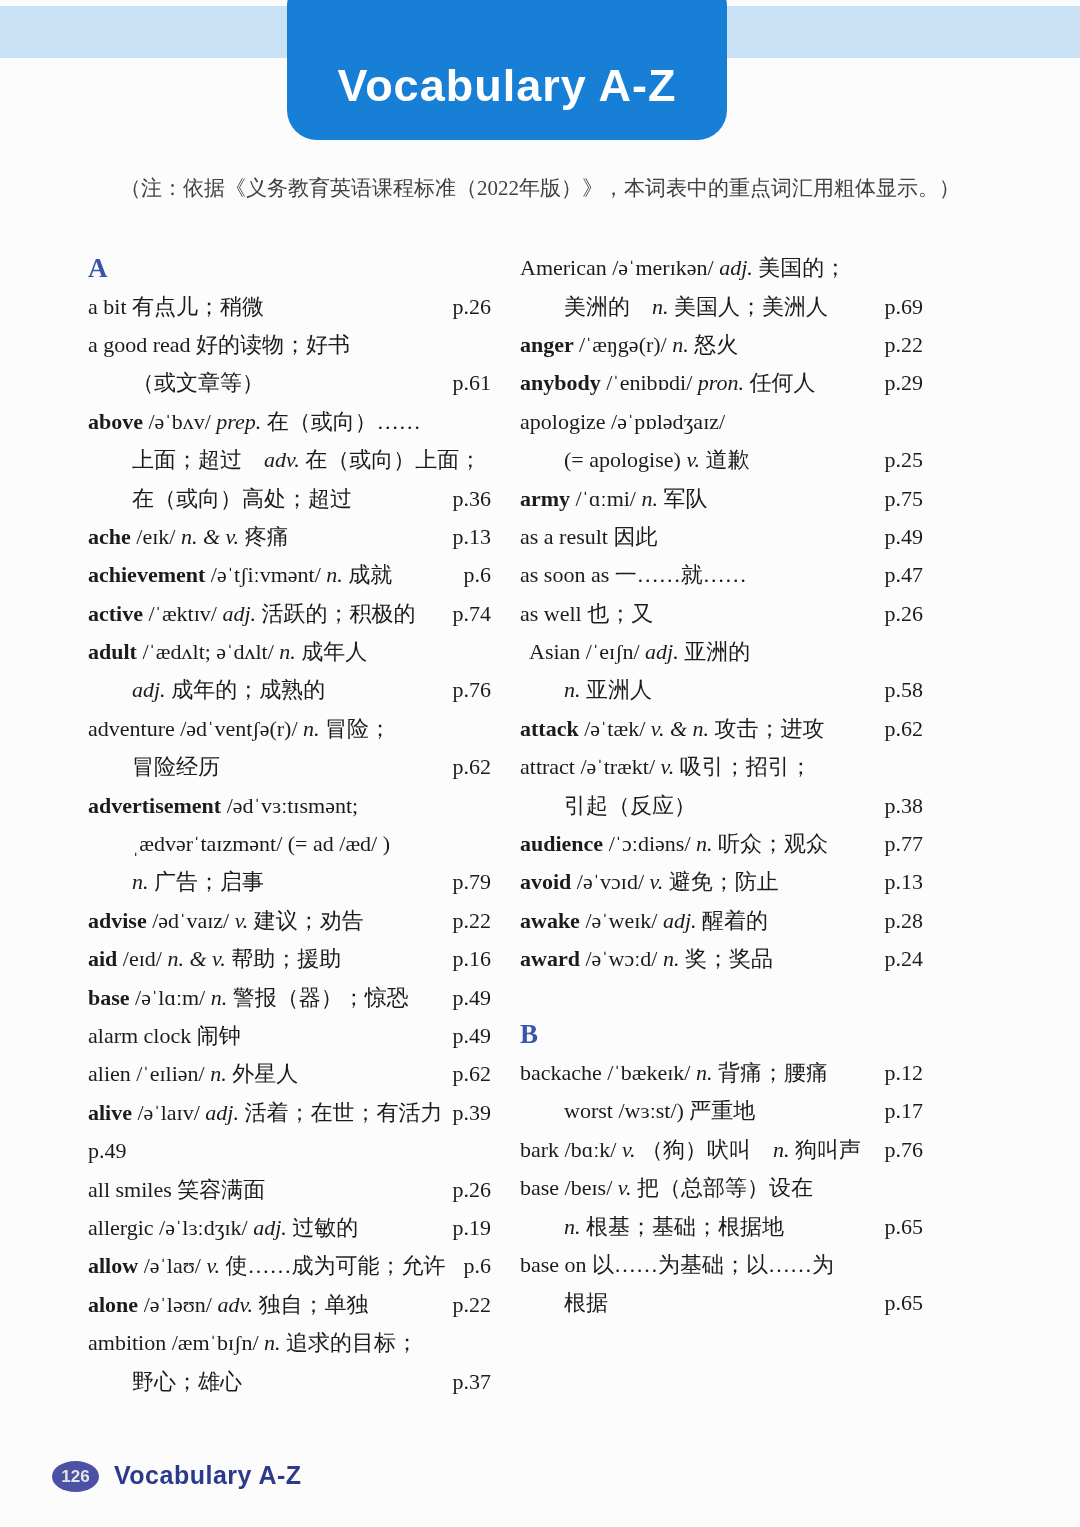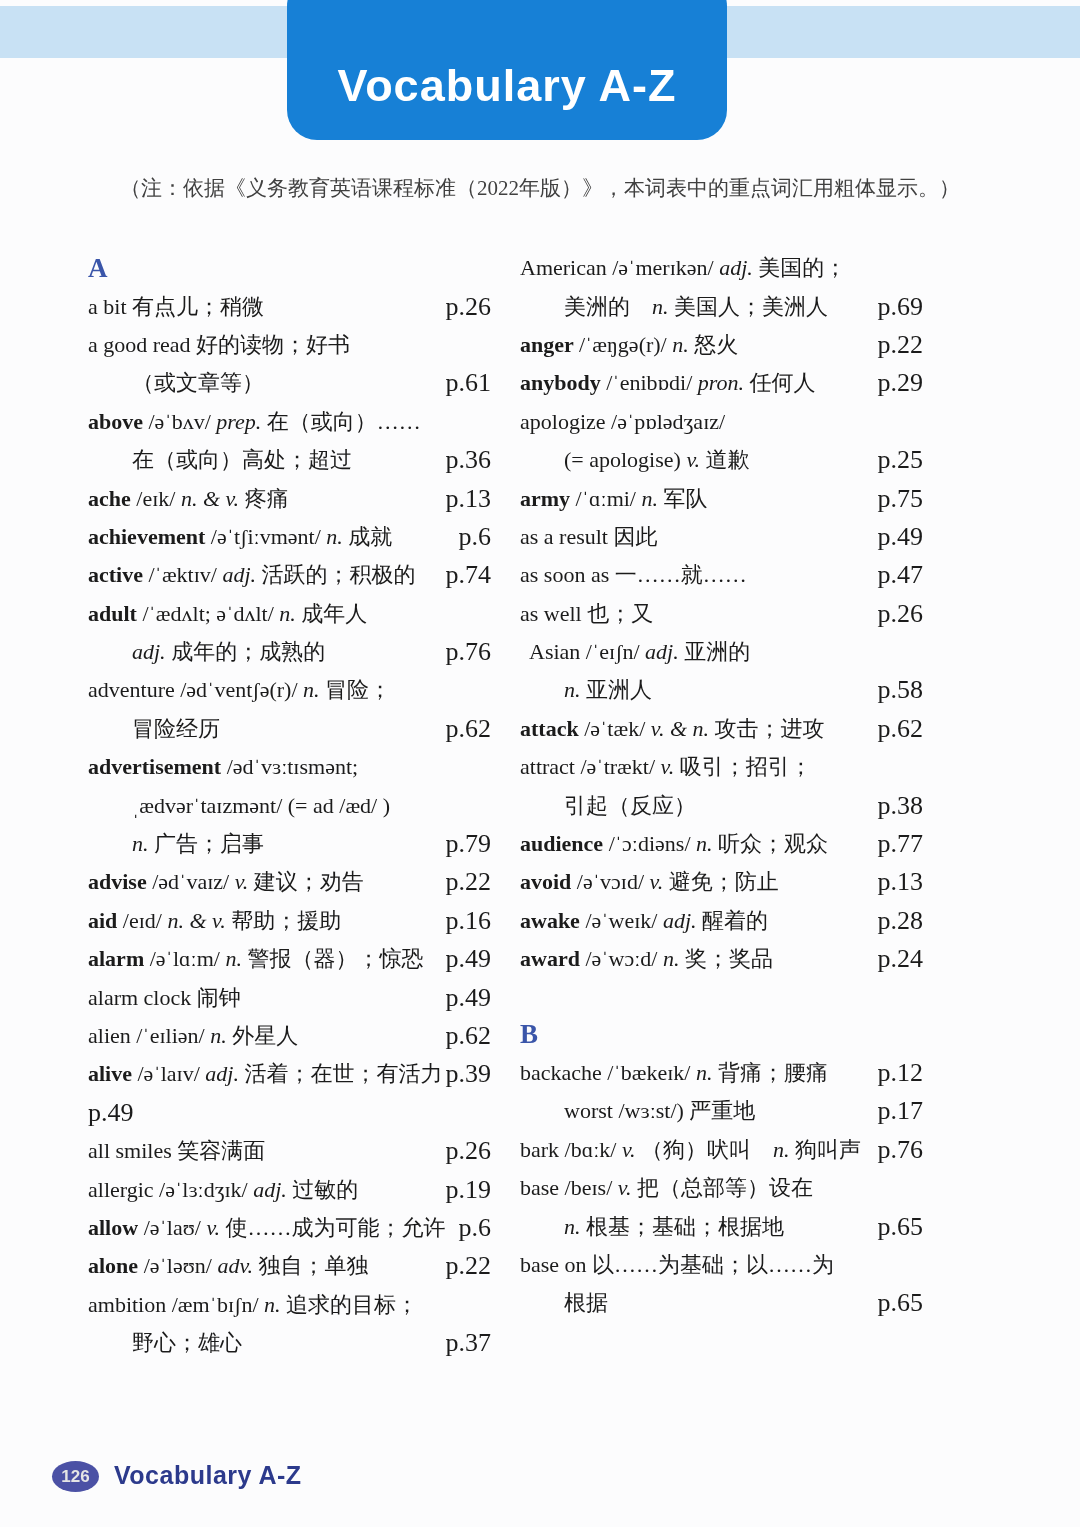--- a/index.html
+++ b/index.html
@@ -40,21 +40,21 @@
     font-size:22px;color:#1b1b1b;
     white-space:nowrap;
   }
   .line .txt{display:inline-block;}
   .line.ind1 .txt{padding-left:44px;}
   .line.inds .txt{padding-left:9px;}
   .gap{height:37px;}
   .heading{
     color:#3a55a9;font-weight:bold;font-size:27px;
   }
-  .page{font-size:26px;color:#1b1b1b;}
+  .page{font-size:22px;color:#1b1b1b;}
   .seg-b{font-weight:bold;}
   .seg-i{font-style:italic;text-align:center;}
   .footer-badge{
     position:absolute;left:52px;top:1461px;width:47px;height:31px;
     background:#4b51a5;border-radius:50%;
     display:flex;align-items:center;justify-content:center;
     color:#e5e5e5;font-family:"Liberation Sans", sans-serif;
     font-size:17px;font-weight:bold;
   }
   .footer-label{
@@ -86,20 +86,23 @@
       <span class="txt"><span class="seg-r">a good read 好的读物；好书</span></span>
     </div>
     <div class="line ind1">
       <span class="txt"><span class="seg-r">（或文章等）</span></span>
       <span class="page">p.61</span>
     </div>
     <div class="line">
       <span class="txt"><span class="seg-b">above </span><span class="seg-r">/əˈbʌv/ </span><span class="seg-i">prep. </span><span class="seg-r">在（或向）……</span></span>
     </div>
     <div class="line ind1">
+      <span class="txt"><span class="seg-r">上面；超过　</span><span class="seg-i">adv. </span><span class="seg-r">在（或向）上面；</span></span>
+    </div>
+    <div class="line ind1">
       <span class="txt"><span class="seg-r">在（或向）高处；超过</span></span>
       <span class="page">p.36</span>
     </div>
     <div class="line">
       <span class="txt"><span class="seg-b">ache </span><span class="seg-r">/eɪk/ </span><span class="seg-i">n. &amp; v. </span><span class="seg-r">疼痛</span></span>
       <span class="page">p.13</span>
     </div>
     <div class="line">
       <span class="txt"><span class="seg-b">achievement </span><span class="seg-r">/əˈtʃiːvmənt/ </span><span class="seg-i">n. </span><span class="seg-r">成就</span></span>
       <span class="page">p.6</span>
@@ -134,21 +137,21 @@
     </div>
     <div class="line">
       <span class="txt"><span class="seg-b">advise </span><span class="seg-r">/ədˈvaɪz/ </span><span class="seg-i">v. </span><span class="seg-r">建议；劝告</span></span>
       <span class="page">p.22</span>
     </div>
     <div class="line">
       <span class="txt"><span class="seg-b">aid </span><span class="seg-r">/eɪd/ </span><span class="seg-i">n. &amp; v. </span><span class="seg-r">帮助；援助</span></span>
       <span class="page">p.16</span>
     </div>
     <div class="line">
-      <span class="txt"><span class="seg-b">alarm </span><span class="seg-r">/əˈlɑːm/ </span><span class="seg-i">n. </span><span class="seg-r">警报（器）；惊恐</span></span>
+      <span class="txt"><span class="seg-b">base </span><span class="seg-r">/əˈlɑːm/ </span><span class="seg-i">n. </span><span class="seg-r">警报（器）；惊恐</span></span>
       <span class="page">p.49</span>
     </div>
     <div class="line">
       <span class="txt"><span class="seg-r">alarm clock 闹钟</span></span>
       <span class="page">p.49</span>
     </div>
     <div class="line">
       <span class="txt"><span class="seg-r">alien /ˈeɪliən/ </span><span class="seg-i">n. </span><span class="seg-r">外星人</span></span>
       <span class="page">p.62</span>
     </div>

